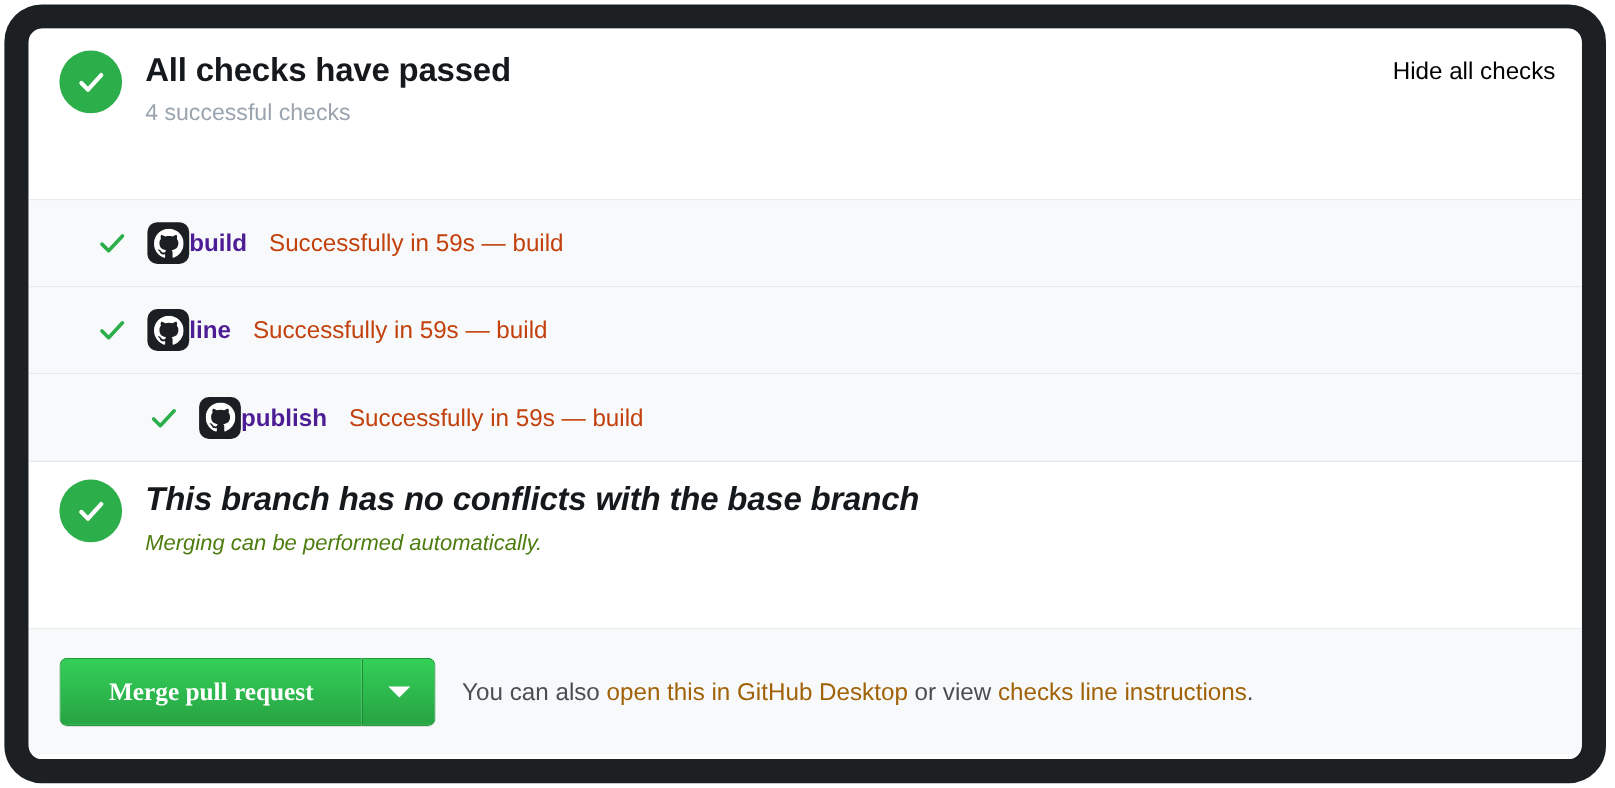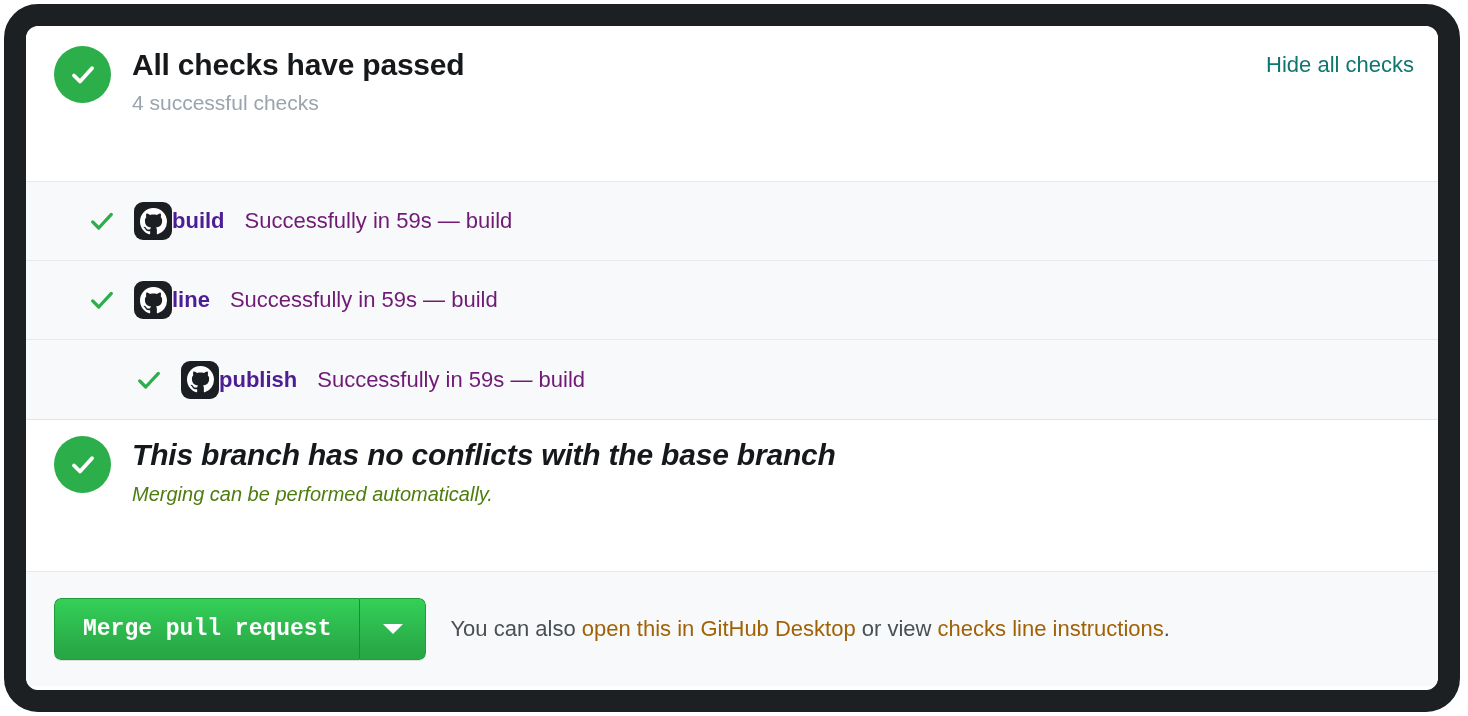--- a/index.html
+++ b/index.html
@@ -88,21 +88,21 @@
     color: #9aa4ae;
     line-height: 30px;
     margin-top: 4px;
     white-space: nowrap;
   }
   .hide-all {
     position: absolute;
     right: 24px;
     top: 26px;
     font-size: 22px;
-    color: #0f766e;
+    color: #000000;
     text-decoration: none;
     cursor: pointer;
     white-space: nowrap;
     text-align: center;
   }
 
   
   .checks {
     background: #f7f9fb;
     border-bottom: 1px solid #e1e4e8;
@@ -136,21 +136,21 @@
     margin-left: 4px;
   }
   .check-name {
     font-size: 22px;
     font-weight: 700;
     color: #4c1d95;
     white-space: nowrap;
   }
   .check-desc {
     font-size: 22px;
-    color: #701a75;
+    color: #c2410c;
     margin-left: 20px;
     white-space: nowrap;
   }
 
   
   .conflicts {
     position: relative;
     height: 152px;
     background: #ffffff;
     border-bottom: 1px solid #e6e9ec;
@@ -201,22 +201,22 @@
     box-shadow: 0 1px 0 rgba(27,31,35,0.12);
     flex: none;
   }
   .merge-btn {
     background: linear-gradient(180deg, #34d058 0%, #28a745 90%);
     border: 1px solid #239a3b;
     border-right: none;
     color: #ffffff;
     font-size: 23px;
     font-weight: 700;
-    font-family: Liberation Mono, monospace;
-    padding: 0 28px;
+    font-family: Liberation Serif, serif;
+    padding: 0 44px;
     display: flex;
     align-items: center;
     cursor: pointer;
     border-top-left-radius: 7px;
     border-bottom-left-radius: 7px;
     white-space: nowrap;
   }
   .merge-caret {
     background: linear-gradient(180deg, #34d058 0%, #28a745 90%);
     border: 1px solid #239a3b;

